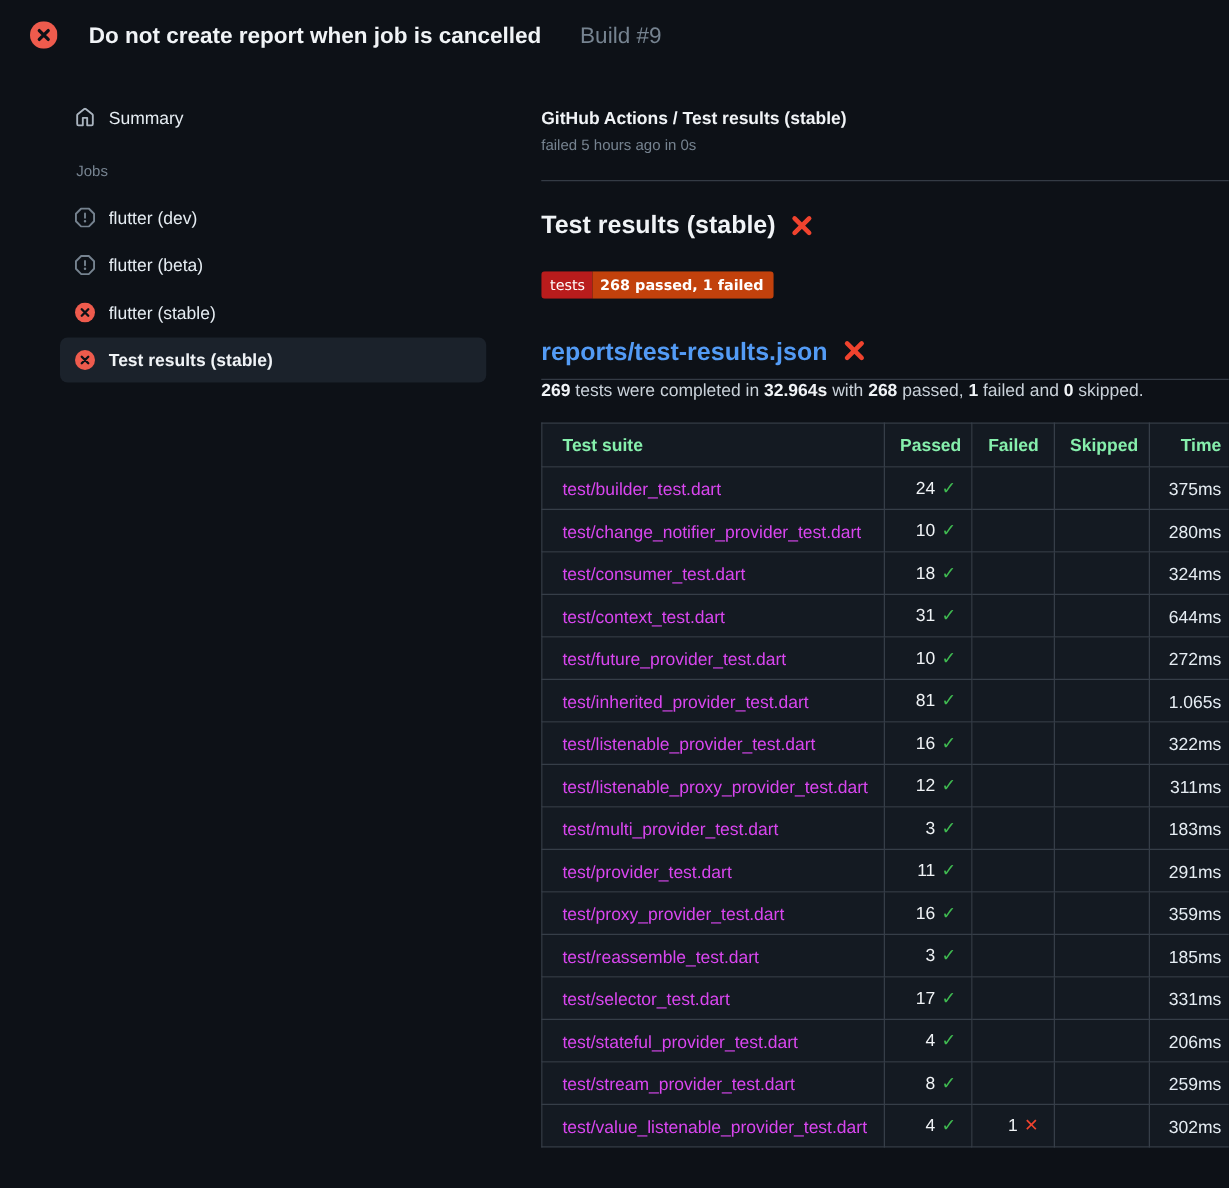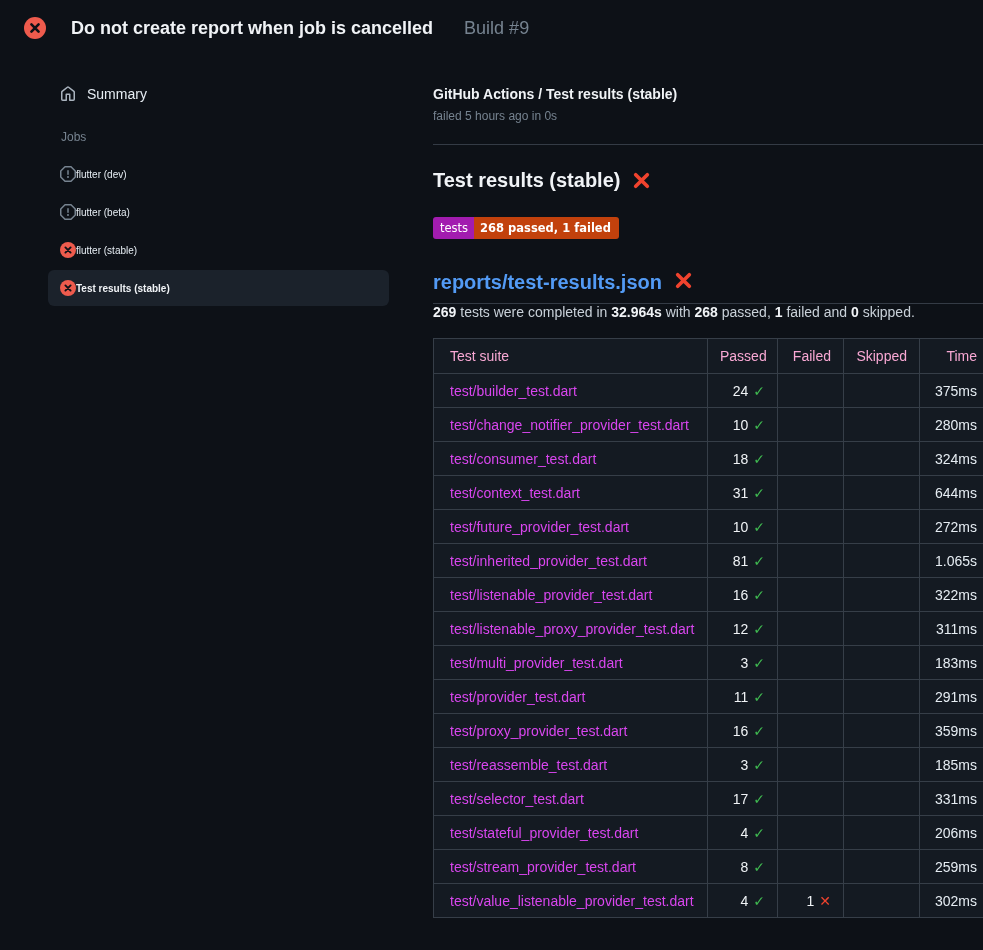--- a/index.html
+++ b/index.html
@@ -27,23 +27,23 @@
   .sidebar { width: 373px; flex: 0 0 auto; padding: 28px 20px 0 12px; }
   .summary-item {
     display: flex; align-items: center; gap: 11px;
     padding: 2px 12px; margin-bottom: 26px;
     font-size: 14px; color: #e6edf3; cursor: pointer;
     border-radius: 6px;
   }
   .summary-item svg { width: 16px; height: 16px; }
   .jobs-label { font-size: 12px; color: #768390; margin: 0 0 12px 13px; }
   .job-item {
-    display: flex; align-items: center; 
+    display: flex; align-items: flex-end; gap: 11px;
     padding: 10px 12px; margin-bottom: 2px;
-    font-size: 10px; color: #e6edf3;
+    font-size: 14px; color: #e6edf3;
     border-radius: 6px; cursor: pointer;
   }
   .job-item.selected { background: #1b222b; font-weight: 700; color: #f0f3f6; }
   .status-icon { width: 16px; height: 16px; flex: 0 0 auto; display: inline-flex; }
 
   
   .main { flex: 1 1 auto; padding: 30px 0 0 24px; }
   .breadcrumb { font-size: 14px; font-weight: 700; color: #f0f3f6; margin-bottom: 7px; }
   .status-line { font-size: 12px; color: #768390; }
   .divider-1 { border-bottom: 1px solid #343b45; margin-top: 21px; }
@@ -53,21 +53,21 @@
     margin-top: 24px;
     font-size: 20px; font-weight: 700; color: #f0f3f6;
   }
   .x-mark { display: inline-flex; width: 19px; height: 19px; }
 
   .badge {
     display: inline-flex; margin-top: 25px;
     font-family: "DejaVu Sans", sans-serif; font-size: 11.5px;
     border-radius: 3px; overflow: hidden; line-height: 14px;
   }
-  .badge .badge-label { background: #a21caf; color: #ffffff; padding: 4px 6px 4px 7px; }
+  .badge .badge-label { background: #b91c1c; color: #ffffff; padding: 4px 6px 4px 7px; }
   .badge .badge-value { background: #c2410c; color: #ffffff; padding: 4px 8px 4px 6px; font-weight: bold; }
 
   .report-title {
     display: flex; align-items: flex-start; gap: 12px;
     margin-top: 32px; padding-bottom: 9px;
     border-bottom: 1px solid #343b45;
     font-size: 20px; font-weight: 700; color: #539bf5;
   }
   .report-link { color: #539bf5; text-decoration: none; cursor: pointer; }
 
@@ -82,21 +82,21 @@
     width: 556px;
     font-size: 14px;
   }
   .results th, .results td {
     border: 1px solid #363e48;
     background: #141a22;
     padding: 7px 12px;
     height: 34px;
     white-space: nowrap; overflow: hidden;
   }
-  .results th { font-weight: 400; color: #f9a8d4; text-align: right; height: 35px; }
+  .results th { font-weight: 700; color: #86efac; text-align: right; height: 35px; }
   .results th.col-suite { text-align: left; padding-left: 16px; }
   .results td.col-suite { padding-left: 16px; }
   .results td { text-align: right; color: #e6edf3; }
   .results td.col-suite { text-align: left; }
   .suite-link { color: #d946ef; text-decoration: none; cursor: pointer; text-align: center; }
   .check { color: #3fb950; font-weight: 700; margin-left: 5px; }
   .cross { color: #f0432e; font-weight: 700; margin-left: 5px; }
   .count { color: #f0f3f6; }
 </style>
 </head>

